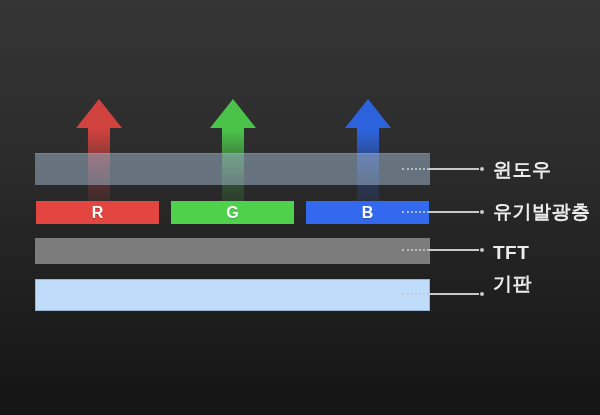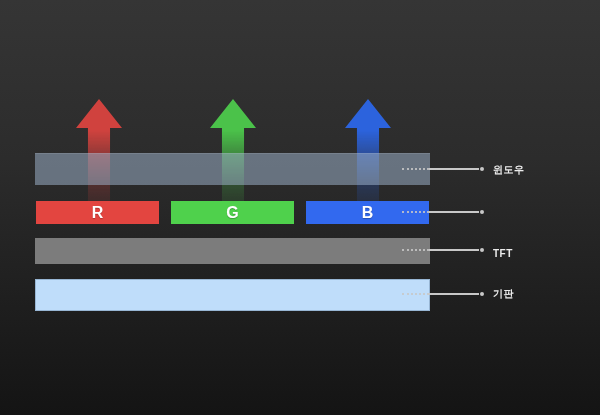--- a/index.html
+++ b/index.html
@@ -77,27 +77,27 @@
     background: var(--leader, #c8c8c8); margin-left: 1px;
   }
   .leader-0 { top: 167px; }
   .leader-1 { top: 210px; }
   .leader-2 { top: 248px; }
   .leader-3 { top: 292px; }
 
   
   .diagram-label {
     position: absolute; left: 493px; transform: translateY(-50%);
-    color: var(--label, #ececec); font-weight: bold; font-size: 10px;
+    color: var(--label, #ececec); font-weight: bold; font-size: 19px;
     letter-spacing: 0.5px; white-space: nowrap; z-index: 4;
   }
   .label-0 { top: 170px; }
   .label-1 { top: 212px; }
   .label-2 { top: 253px; }
-  .label-3 { top: 294px; }
+  .label-3 { top: 284px; }
 </style>
 </head>
 <body>
 
 <div class="stage">
 
   <div class="arrow arrow-r"></div>
   <div class="arrow arrow-g"></div>
   <div class="arrow arrow-b"></div>
 
@@ -132,16 +132,17 @@
     <span class="line"></span>
     <span class="enddot"></span>
   </div>
   <div class="leader leader-3">
     <span class="dots"></span>
     <span class="line"></span>
     <span class="enddot"></span>
   </div>
 
   <div class="diagram-label label-0">윈도우</div>
+  <div class="diagram-label label-1">유기발광층</div>
   <div class="diagram-label label-2">TFT</div>
   <div class="diagram-label label-3">기판</div>
 
 </div>
 
 </body></html>

